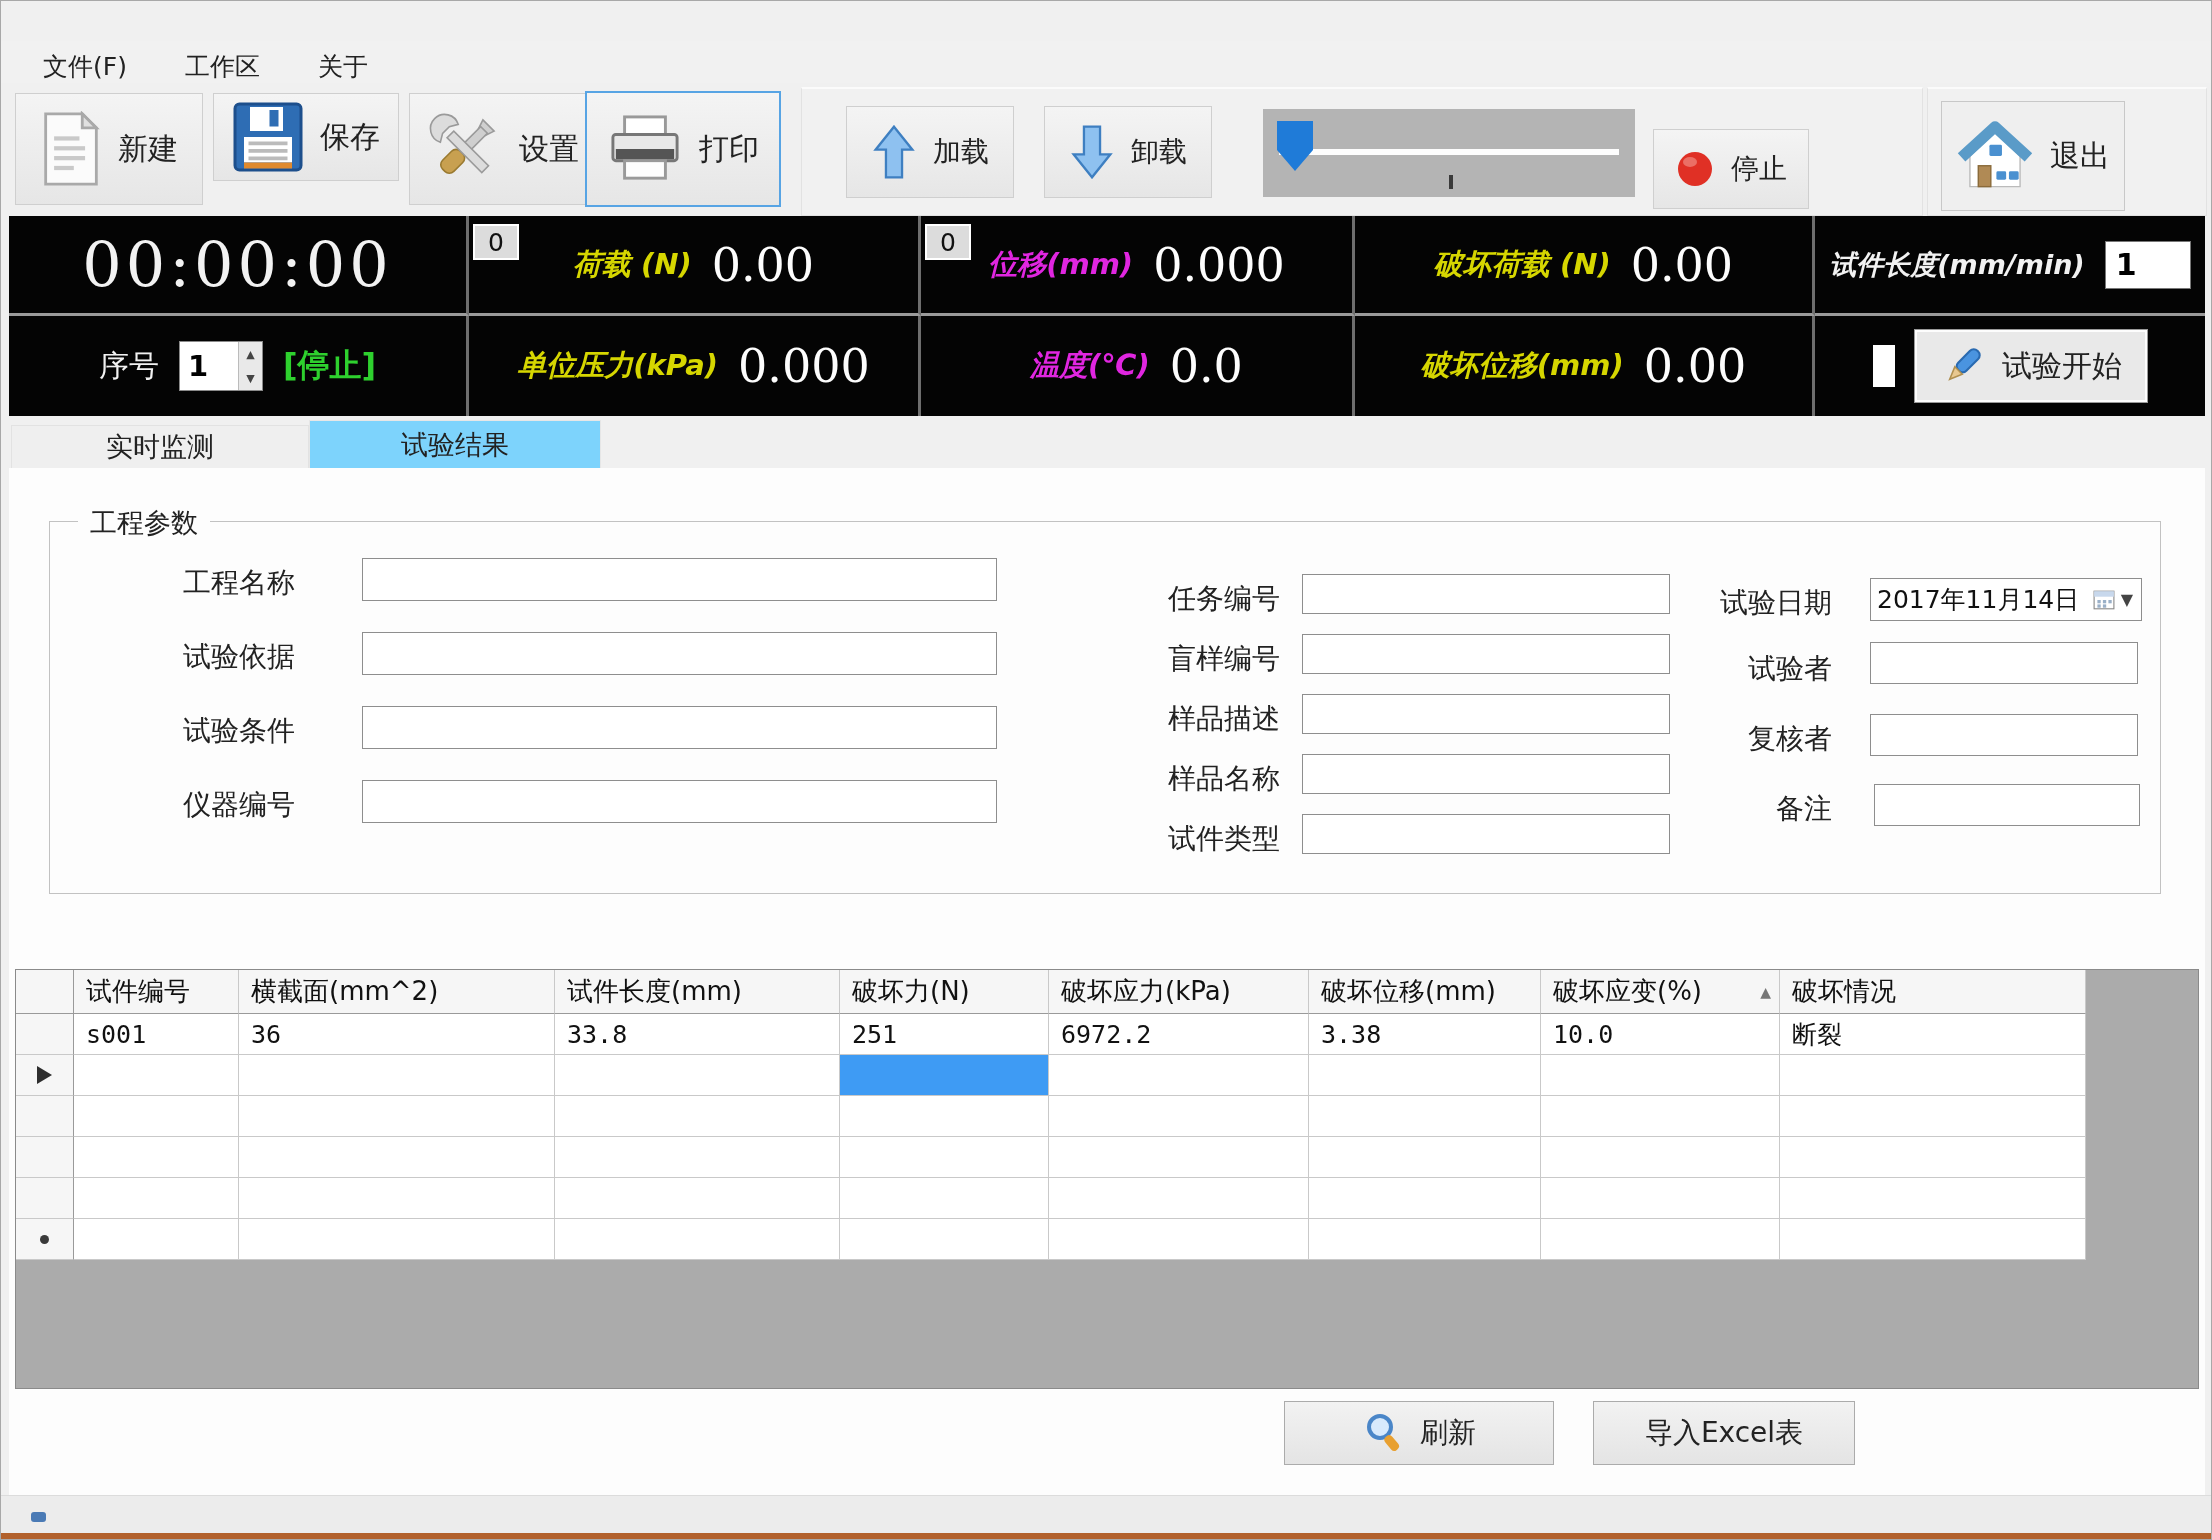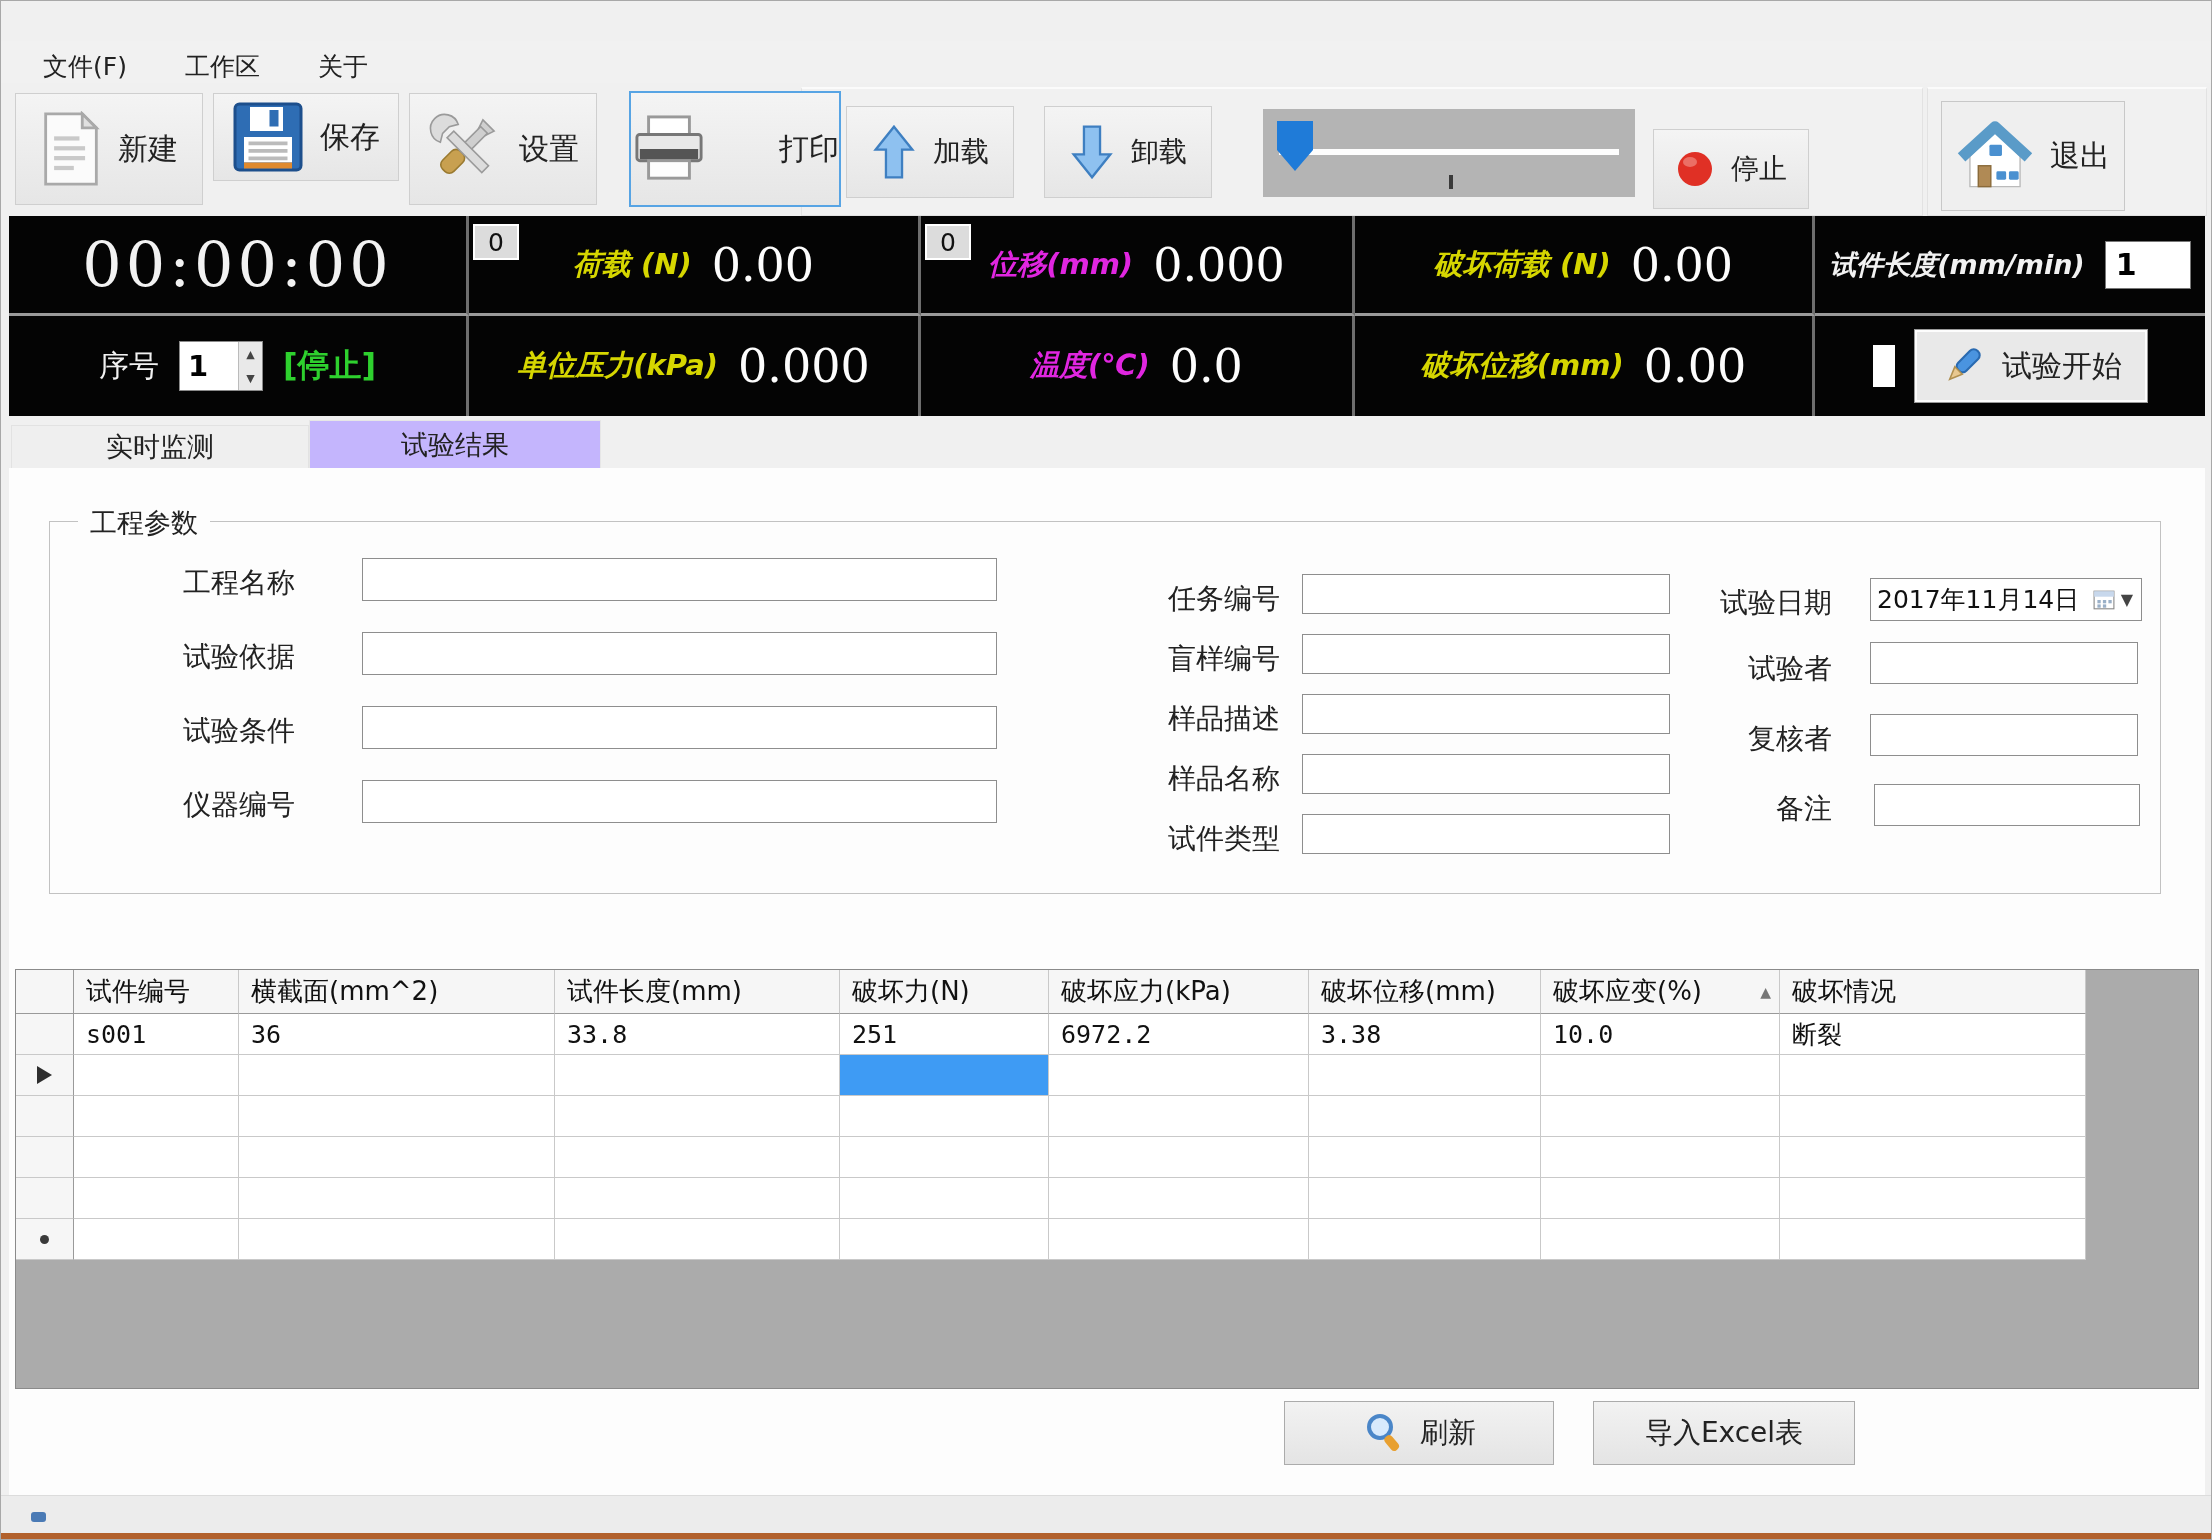--- a/index.html
+++ b/index.html
@@ -131,21 +131,21 @@
         <rect x="19" y="27" width="10" height="16" rx="4" fill="#c8a050" stroke="#9a7a30"></rect>
       </g>
       <g transform="rotate(-45 24 24)">
         <path d="M16 10 a9 9 0 1 1 16 0 l-5 -3 h-6 z" fill="#dcdcdc" stroke="#9a9a9a"></path>
         <rect x="21" y="11" width="6" height="31" fill="#dcdcdc" stroke="#9a9a9a"></rect>
       </g>
     </svg>
     <span>设置</span>
   </div>
 
-  <div class="tbtn" style="left:628px;top:90px;width:212px;height:116px;border:2px solid #57a4e4;justify-content:space-between;">
+  <div class="tbtn" style="left:584px;top:90px;width:196px;height:116px;border:2px solid #57a4e4;">
     <svg width="76" height="70" viewBox="0 0 52 48">
       <rect x="12" y="2" width="28" height="14" fill="#fff" stroke="#999" stroke-width="2"></rect>
       <rect x="4" y="14" width="44" height="18" rx="2" fill="#e8e8e8" stroke="#777" stroke-width="2"></rect>
       <rect x="6" y="24" width="40" height="7" fill="#555"></rect>
       <rect x="12" y="32" width="28" height="12" fill="#fdfdfd" stroke="#999" stroke-width="2"></rect>
     </svg>
     <span>打印</span>
   </div>
 
   <div class="tbtn" style="left:845px;top:105px;width:168px;height:92px;font-size:28px;">
@@ -245,21 +245,21 @@
           </g>
         </svg>
         <span>试验开始</span>
       </div>
     </div>
   </div>
 
   <div class="tab" style="left:10px;top:424px;width:298px;height:44px;background:#efefef;border:1px solid #e2e2e2;">
     <span>实时监测</span>
   </div>
-  <div class="tab" style="left:308px;top:419px;width:292px;height:49px;background:#c4b5fd;border:1px solid #e6e6e6;border-bottom:none;">
+  <div class="tab" style="left:308px;top:419px;width:292px;height:49px;background:#7dd3fc;border:1px solid #e6e6e6;border-bottom:none;">
     <span>试验结果</span>
   </div>
 
   <div class="pane"></div>
 
   <div class="groupbox">
     <div class="legend">工程参数</div>
 
     <div class="flabel" style="left:100px;top:42px;width:145px;">工程名称</div>
     <div class="finput" style="left:312px;top:36px;width:635px;height:43px;"></div>

